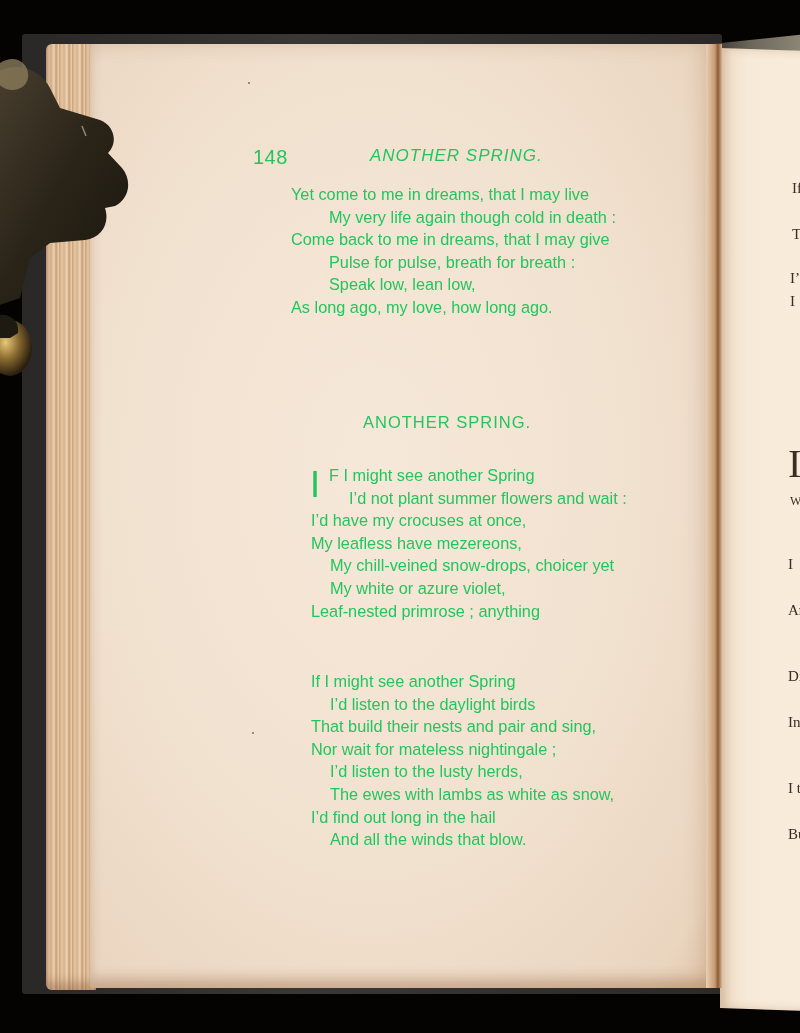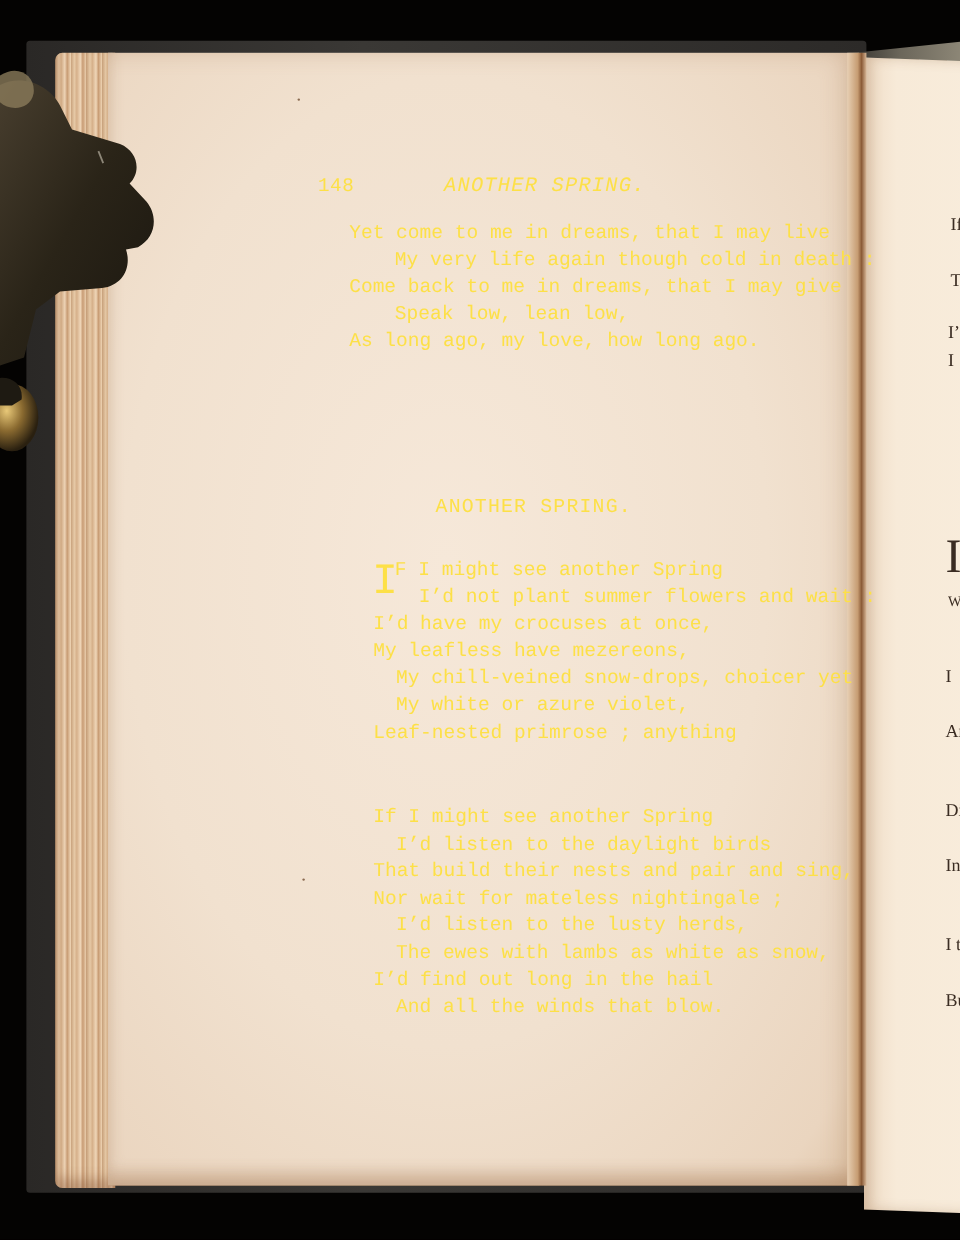--- a/index.html
+++ b/index.html
@@ -81,36 +81,36 @@
     }
     
     .clasp {
       position: absolute;
       left: -10px;
       top: 48px;
       width: 150px;
       height: 330px;
     }
     .text {
-      font-family: Liberation Mono, monospace;
-      color: #fde047;
+      font-family: Liberation Sans, sans-serif;
+      color: #22c55e;
     }
     .running-head {
       position: absolute;
       top: 146px;
       left: 253px;
       width: 420px;
       font-size: 17px;
       letter-spacing: 0.5px;
     }
     .page-num {
       position: absolute;
-      left: 12px;
+      left: 0;
       top: 0;
-      font-size: 16px;
+      font-size: 20px;
     }
     .head-title {
       position: absolute;
       left: 117px;
       top: 0;
       font-style: italic;
       font-size: 17px;
       letter-spacing: 1px;
     }
     .stanza {
@@ -192,20 +192,21 @@
 
   <div class="running-head text">
     <span class="page-num">148</span>
     <span class="head-title">ANOTHER SPRING.</span>
   </div>
 
   <div class="stanza prev-stanza text">
     <span class="line">Yet come to me in dreams, that I may live</span>
     <span class="line i2">My very life again though cold in death :</span>
     <span class="line">Come back to me in dreams, that I may give</span>
+    <span class="line i2">Pulse for pulse, breath for breath :</span>
     <span class="line" style="padding-left:38px">Speak low, lean low,</span>
     <span class="line">As long ago, my love, how long ago.</span>
   </div>
 
   <div class="poem-title text">ANOTHER SPRING.</div>
 
   <div class="stanza stanza1 text">
     <span class="dropcap">I</span>
     <span class="line first-line-rest">F I might see another Spring</span>
     <span class="line i2">I’d not plant summer flowers and wait :</span>

